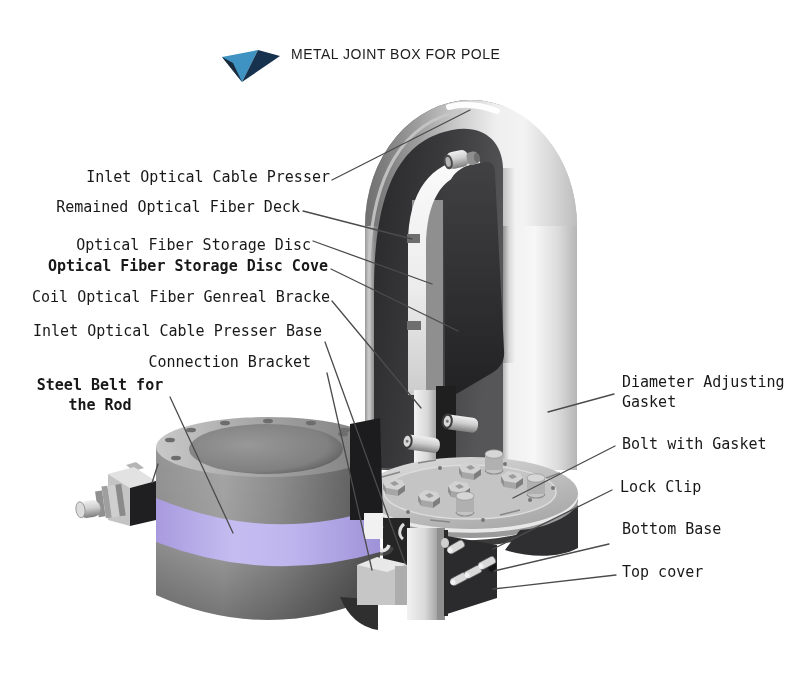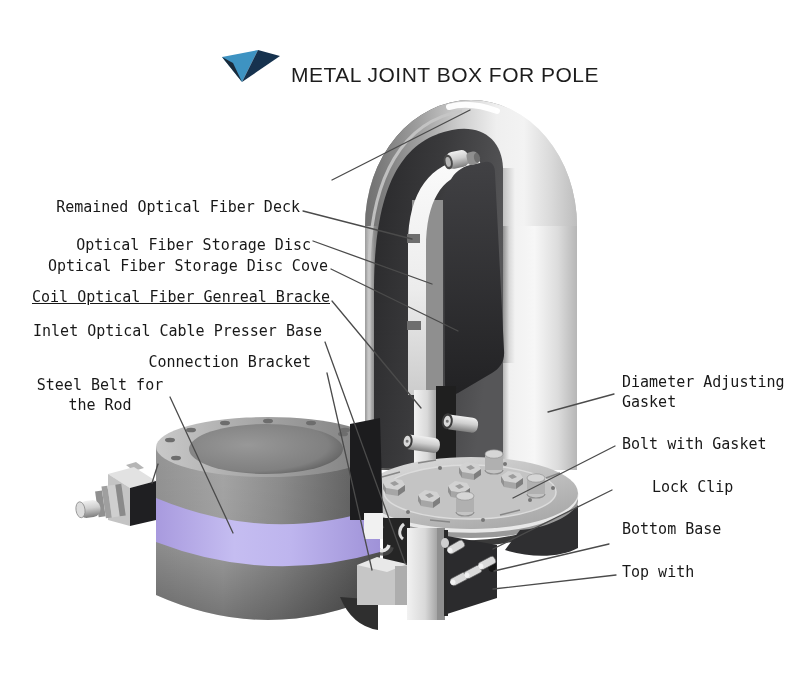--- a/index.html
+++ b/index.html
@@ -1,33 +1,33 @@
 <!DOCTYPE html>
 <html><head>
 <meta charset="utf-8">
 <style>
   html,body{margin:0;padding:0;background:#fff;}
   .stage{position:relative;width:800px;height:683px;background:#fff;overflow:hidden;
          font-family:"DejaVu Sans Mono",monospace;}
   .art{position:absolute;left:0;top:0;}
-  .hdr-title{position:absolute;left:291px;top:62px;
+  .hdr-title{position:absolute;left:291px;top:41px;
     font-family:"Liberation Sans","DejaVu Sans",sans-serif;
-    font-size:21px;line-height:26px;letter-spacing:.5px;color:#1d1d1d;font-weight:400;}
+    font-size:14px;line-height:26px;letter-spacing:.5px;color:#1d1d1d;font-weight:400;}
   .logo{position:absolute;left:0;top:0;}
   .lbl{position:absolute;font-size:15px;line-height:20px;color:#181818;
        white-space:pre-line;letter-spacing:0;}
   .lbl.ra{text-align:right;}
   .lbl.ctr{text-align:center;}
   
   .l1{right:470px;top:167px;} .l2{right:500px;top:197px;margin-left:24px;} .l3{right:489px;top:227px;margin-top:8px;}
-  .l4{right:472px;top:256px;} .l5{right:470px;top:287px;text-decoration:underline;} .l6{right:478px;top:321px;margin-left:12px;}
+  .l4{right:472px;top:256px;font-weight:bold;} .l5{right:470px;top:287px;} .l6{right:478px;top:321px;margin-left:12px;}
   .l7{right:489px;top:352px;}
-  .l8{left:30px;width:140px;top:375px;} .l9{left:36px;width:140px;top:427px;}
+  .l8{left:30px;width:140px;top:375px;font-weight:bold;} .l9{left:36px;width:140px;top:427px;}
   
-  .r1{left:622px;top:372px;} .r2{left:622px;top:434px;} .r3{left:652px;top:477px;}
+  .r1{left:622px;top:372px;} .r2{left:622px;top:434px;} .r3{left:620px;top:477px;}
   .r4{left:622px;top:519px;} .r5{left:622px;top:562px;}
 </style>
 </head>
 <body>
 
 <div class="stage">
 
   <svg class="art" width="800" height="683" viewBox="0 0 800 683">
     <defs>
       <linearGradient id="gSurf" x1="0" y1="0" x2="1" y2="0">
@@ -298,29 +298,30 @@
     </g>
   </svg>
 
   <svg class="logo" width="800" height="100" viewBox="0 0 800 100">
     <polygon points="222,57 258,50 242,82" fill="#3e93c2"></polygon>
     <polygon points="258,50 280,56 242,82" fill="#16324e"></polygon>
     <polygon points="222,57 242,82 233,63" fill="#1a2a3a"></polygon>
   </svg>
   <div class="hdr-title">METAL JOINT BOX FOR POLE</div>
 
+  <div class="lbl ra l1">Inlet Optical Cable Presser</div>
   <div class="lbl ra l2">Remained Optical Fiber Deck</div>
   <div class="lbl ra l3">Optical Fiber Storage Disc</div>
   <div class="lbl ra l4">Optical Fiber Storage Disc Cove</div>
   <div class="lbl ra l5">Coil Optical Fiber Genreal Bracke</div>
   <div class="lbl ra l6">Inlet Optical Cable Presser Base</div>
   <div class="lbl ra l7">Connection Bracket</div>
   <div class="lbl ctr l8">Steel Belt for
 the Rod</div>
 
   <div class="lbl r2">Bolt with Gasket</div>
   <div class="lbl r1">Diameter Adjusting
 Gasket</div>
   <div class="lbl r3">Lock Clip</div>
   <div class="lbl r4">Bottom Base</div>
-  <div class="lbl r5">Top with</div>
+  <div class="lbl r5">Top cover</div>
 
 </div>
 
 </body></html>

